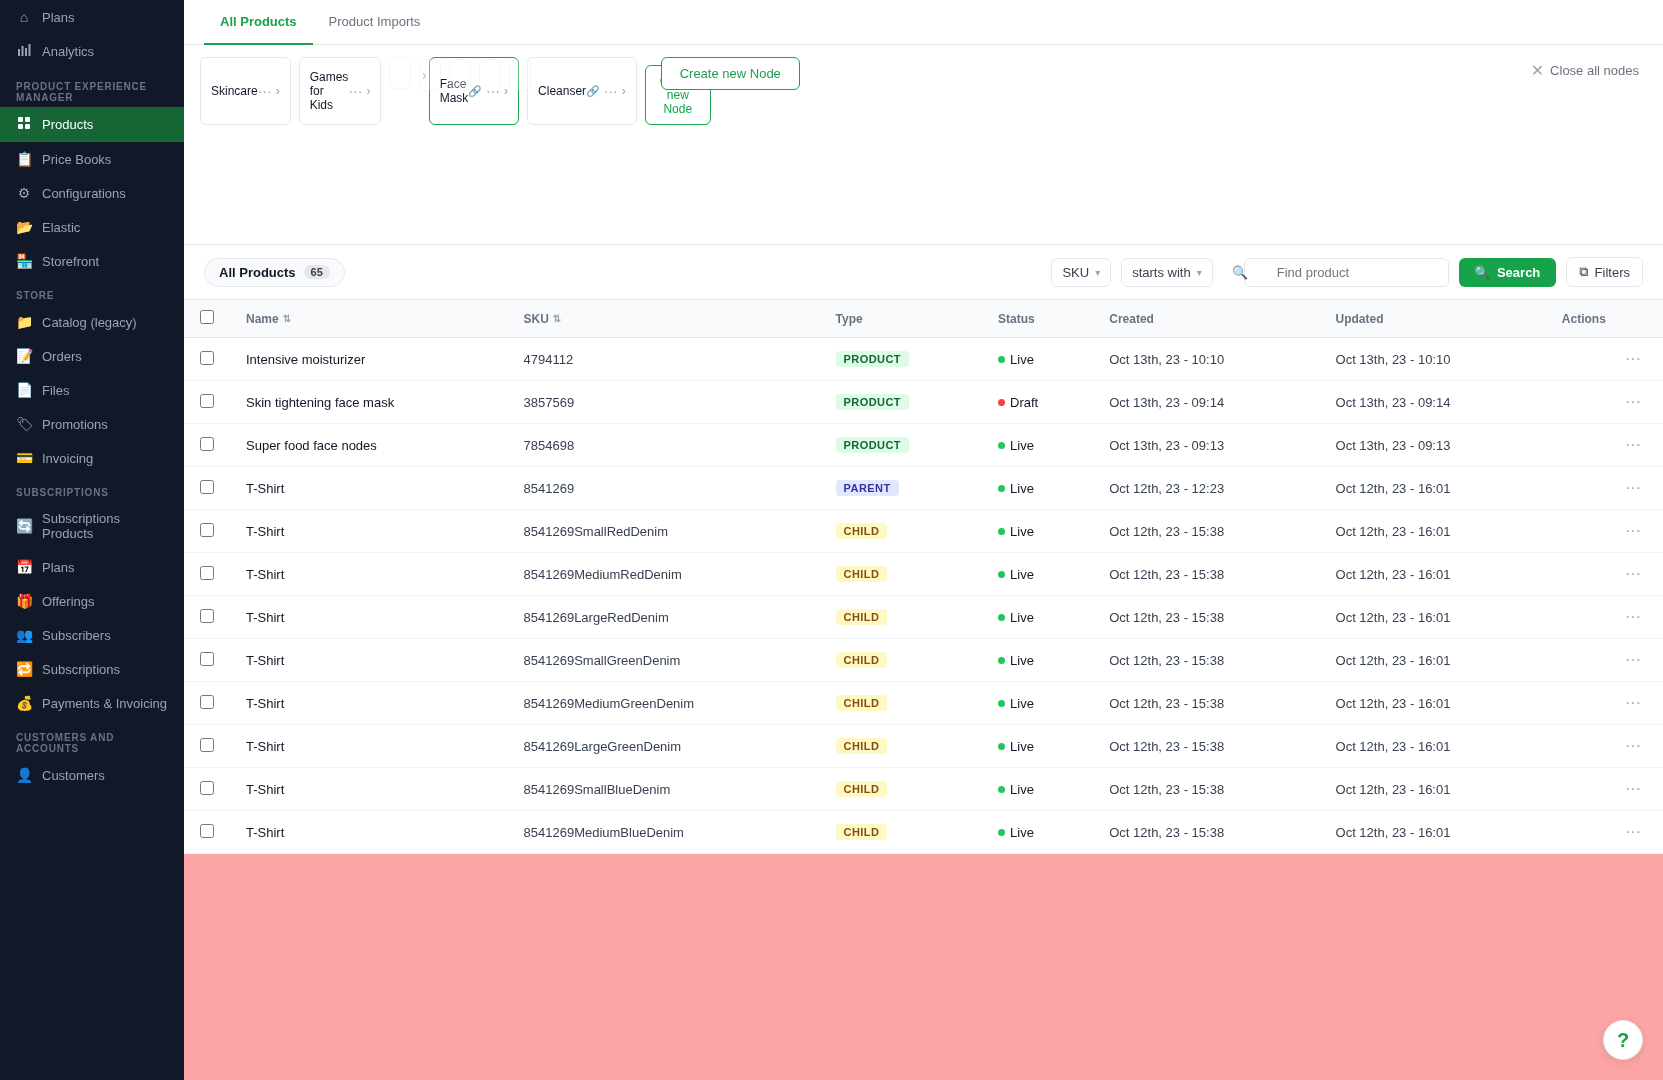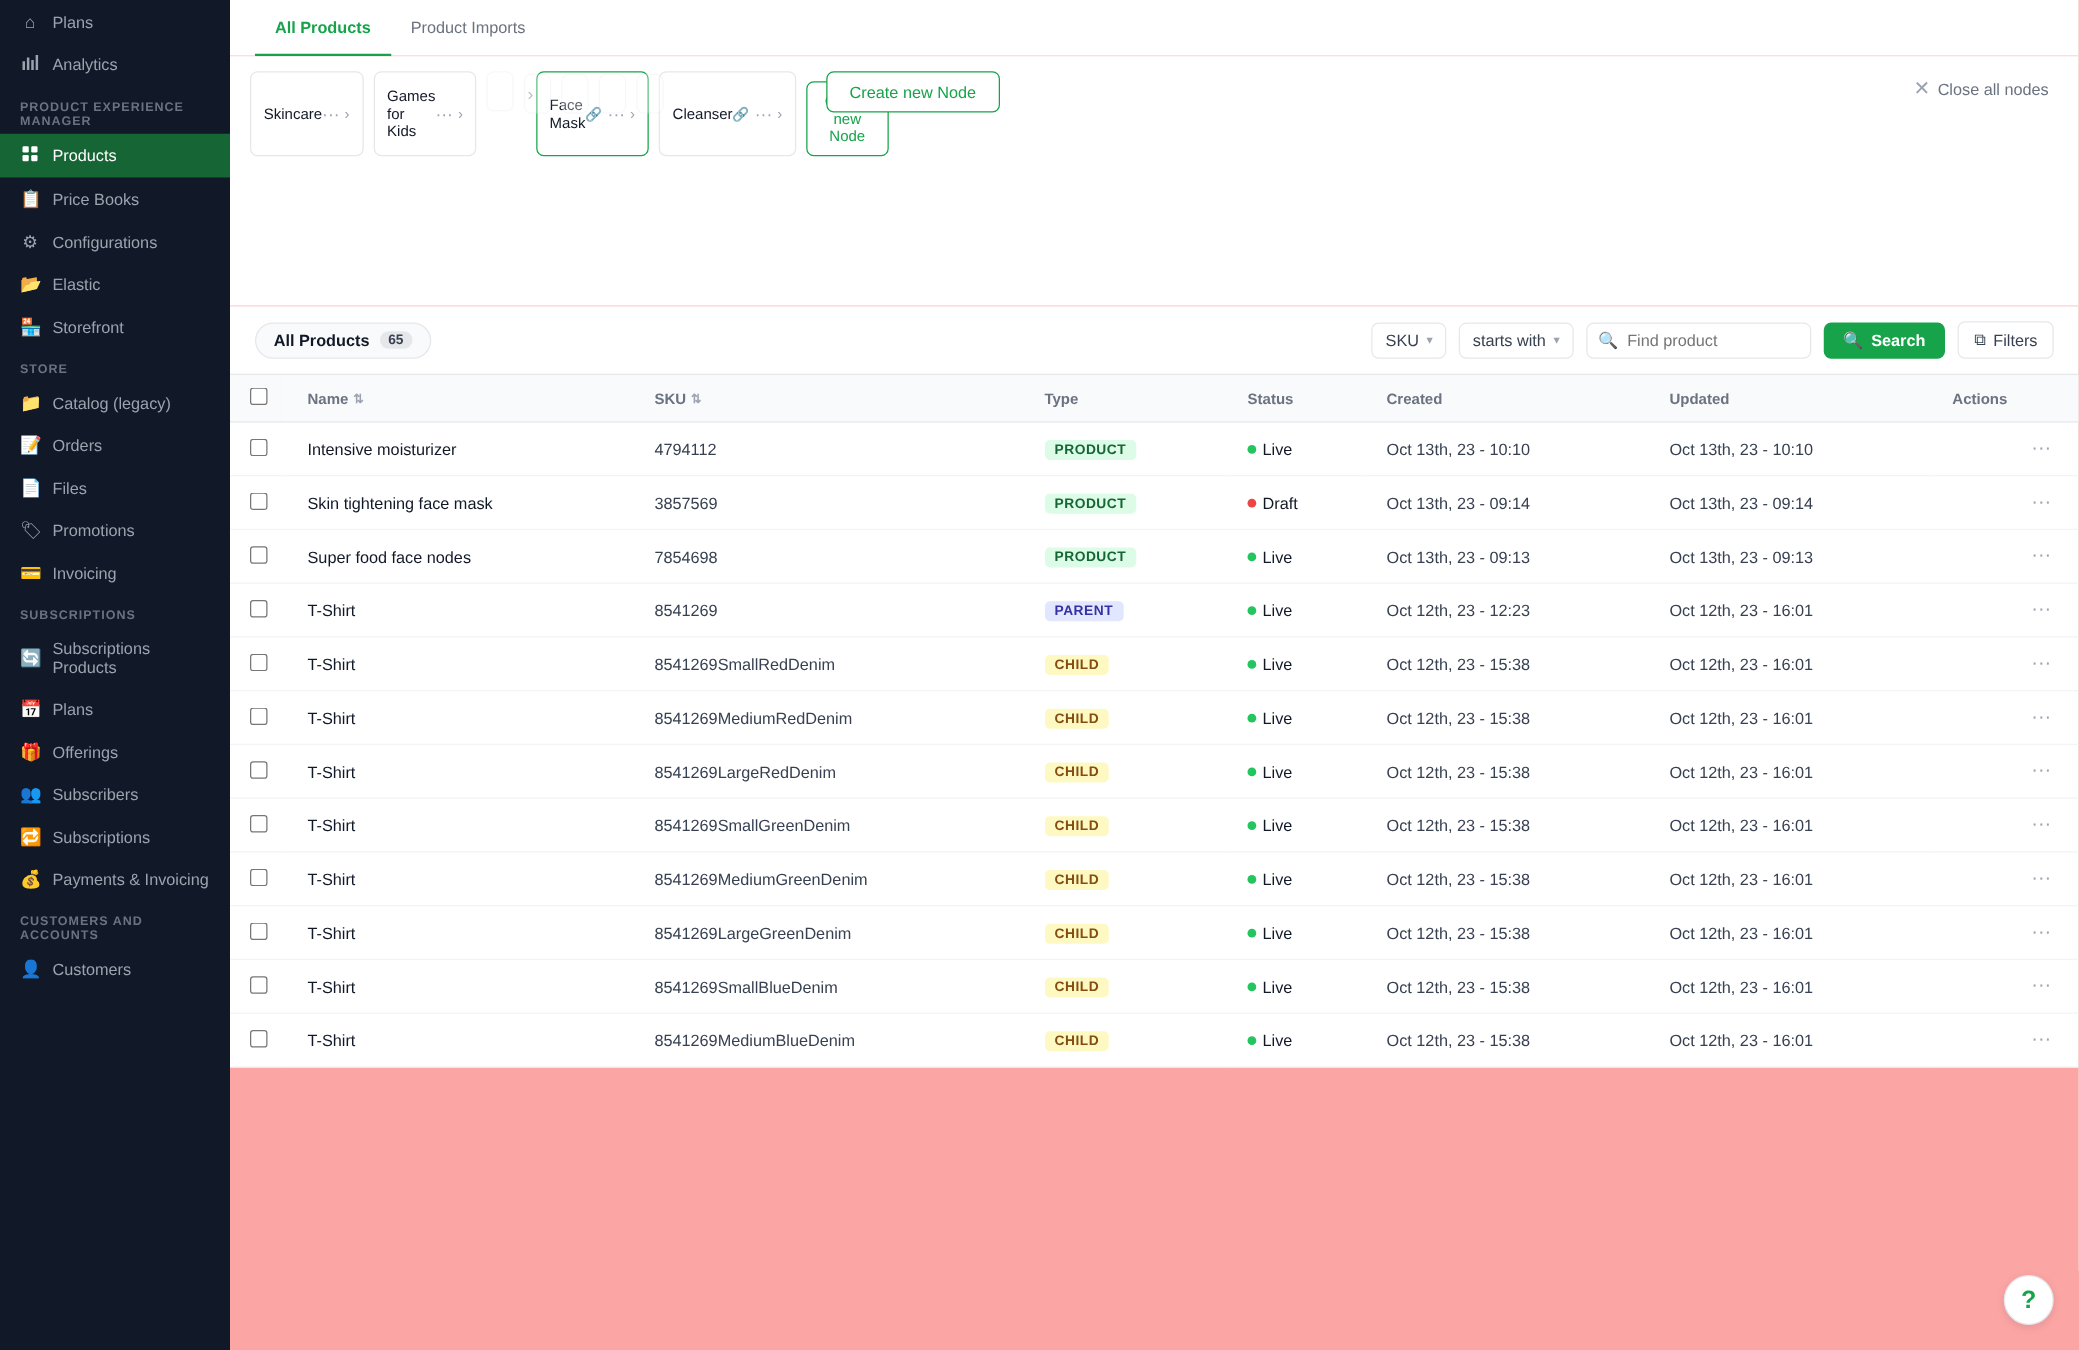--- a/index.html
+++ b/index.html
@@ -89,22 +89,23 @@
     .sku-select {
       display: flex; align-items: center; gap: 6px; border: 1px solid #e5e7eb; border-radius: 6px;
       padding: 6px 10px; font-size: 13px; color: #374151; background: #fff; cursor: pointer;
     }
     .starts-with-select {
       display: flex; align-items: center; gap: 6px; border: 1px solid #e5e7eb; border-radius: 6px;
       padding: 6px 10px; font-size: 13px; color: #374151; background: #fff; cursor: pointer;
     }
     .find-product-input {
       border: 1px solid #e5e7eb; border-radius: 6px; padding: 6px 10px 6px 32px; font-size: 13px;
-      color: #374151; background: #fff; width: 180px; outline: none;
+      color: #374151; background: #fff; width: 205px; outline: none;
       position: relative;
+      margin-left: 21px;
     }
     .find-product-wrap { position: relative; display: flex; align-items: center; }
     .find-product-icon { position: absolute; left: 10px; color: #9ca3af; font-size: 13px; z-index: 1; }
     .search-btn {
       background: #16a34a; color: #fff; border: none; border-radius: 6px;
       padding: 7px 16px; font-size: 13px; font-weight: 600; cursor: pointer; display: flex; align-items: center; gap: 6px;
     }
     .filter-btn {
       border: 1px solid #e5e7eb; background: #fff; border-radius: 6px;
       padding: 6px 12px; font-size: 13px; color: #374151; cursor: pointer; display: flex; align-items: center; gap: 6px;

